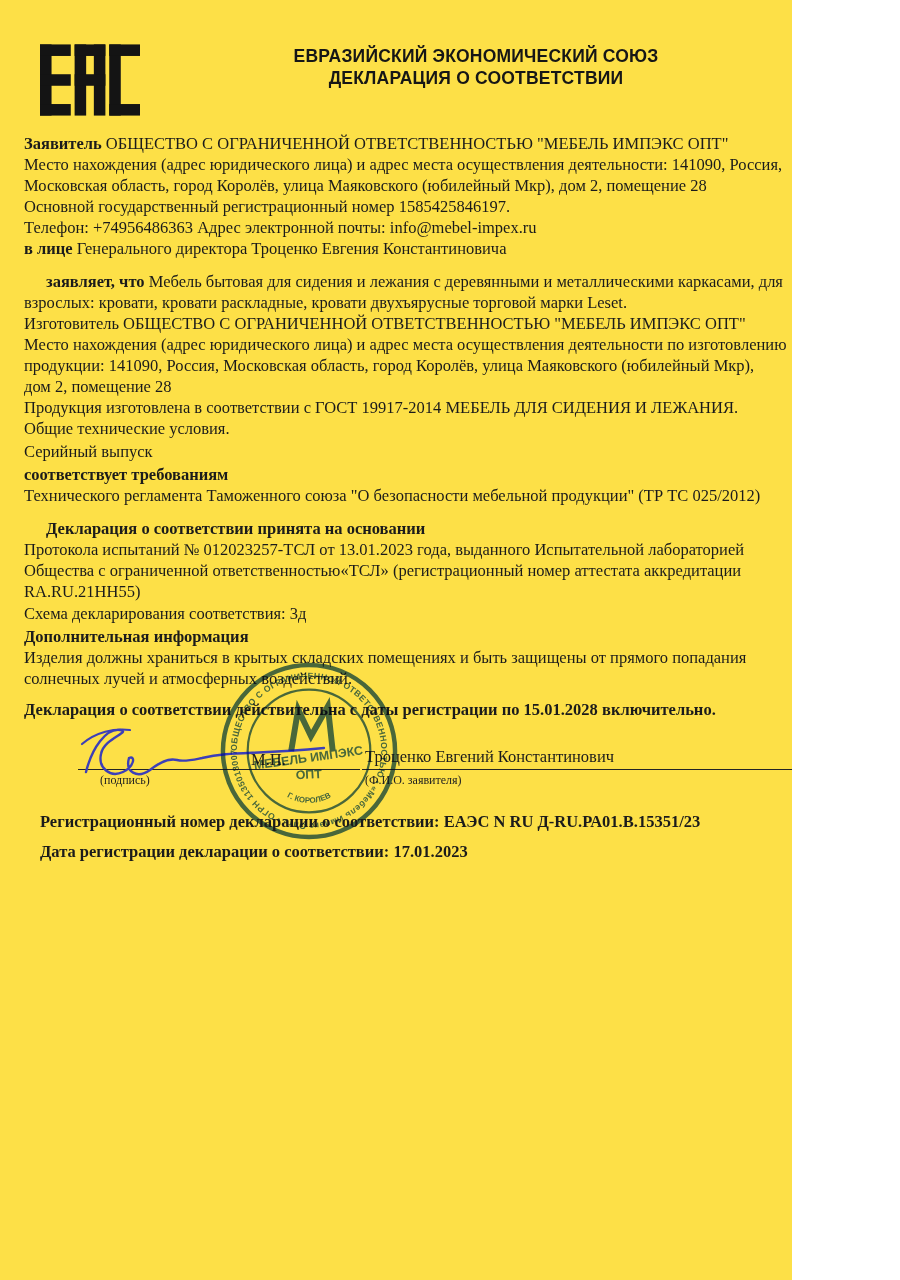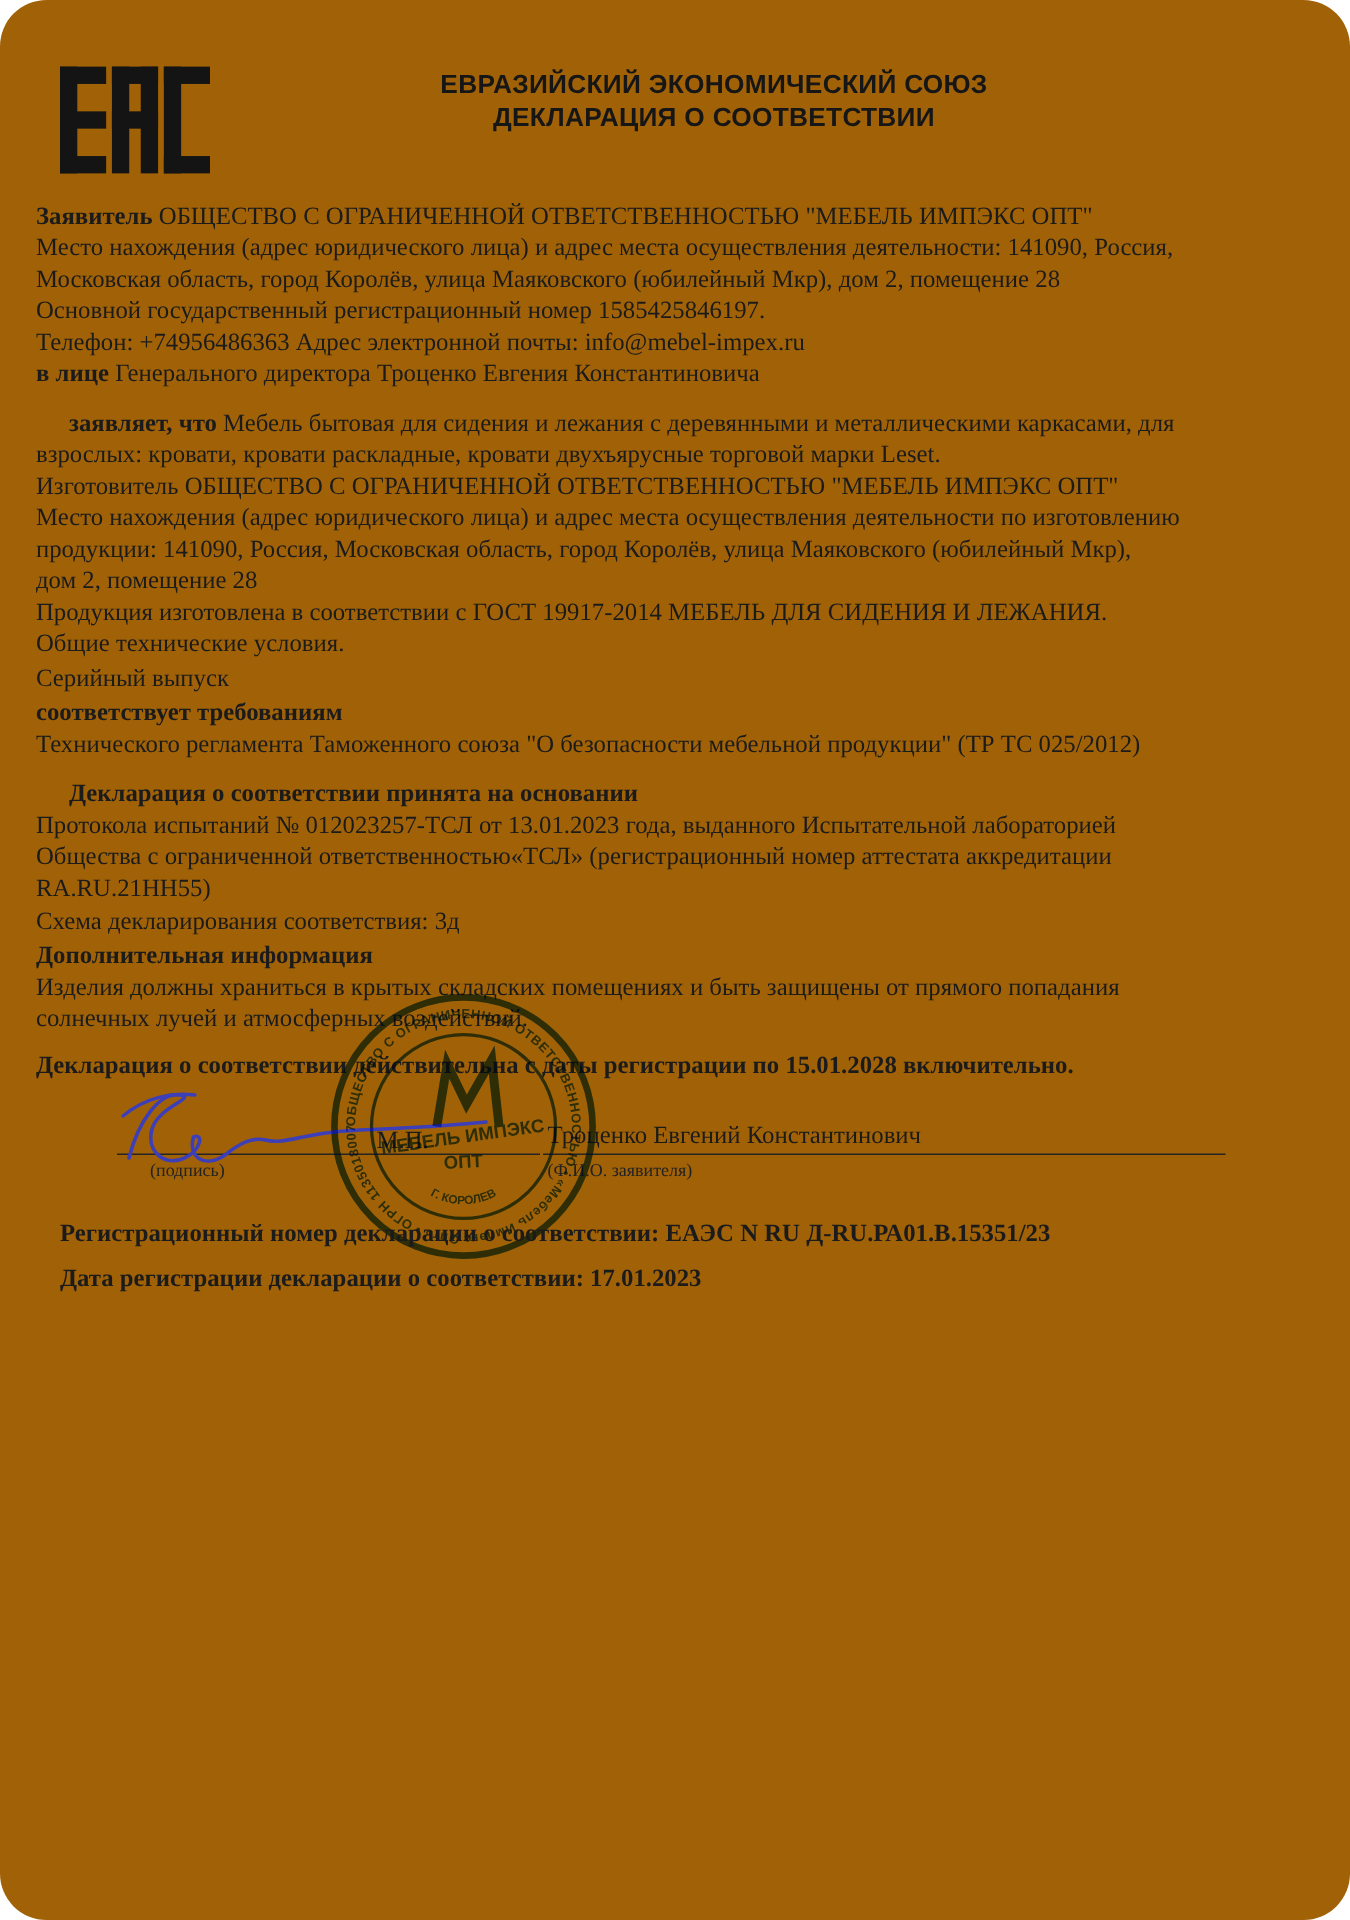--- a/index.html
+++ b/index.html
@@ -1,18 +1,18 @@
 <!DOCTYPE html>
 <html lang="ru"><head>
 <meta charset="utf-8">
 <style>
   html,body{margin:0;padding:0;background:#ffffff;}
   .page{
-    position:relative;width:900px;height:1280px;background:#a16207;
-    font-family:"Liberation Serif",serif;color:#1b1b1b;overflow:hidden;border-radius:31px;
+    position:relative;width:792px;height:1280px;background:#fde047;
+    font-family:"Liberation Serif",serif;color:#1b1b1b;overflow:hidden;
   }
   
   .eac-logo{position:absolute;left:40px;top:44px;width:100px;height:72px;}
   .doc-title{
     position:absolute;top:45px;left:52px;width:848px;text-align:center;
     font-family:"Liberation Sans",sans-serif;font-weight:bold;
     font-size:17.5px;line-height:22px;letter-spacing:.2px;color:#161616;
   }
   
   .body-text{position:absolute;left:24px;top:133px;width:830px;}

